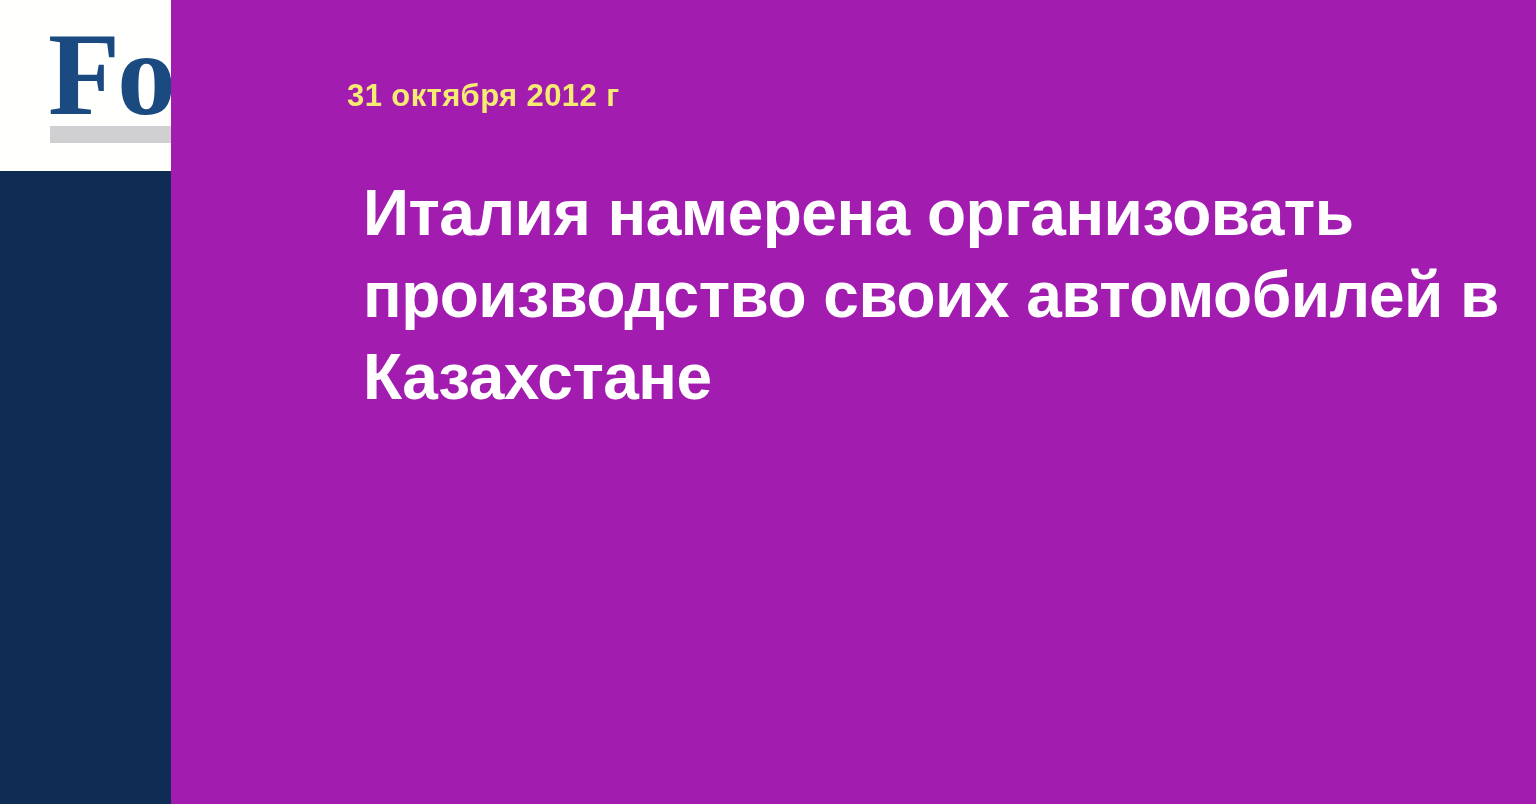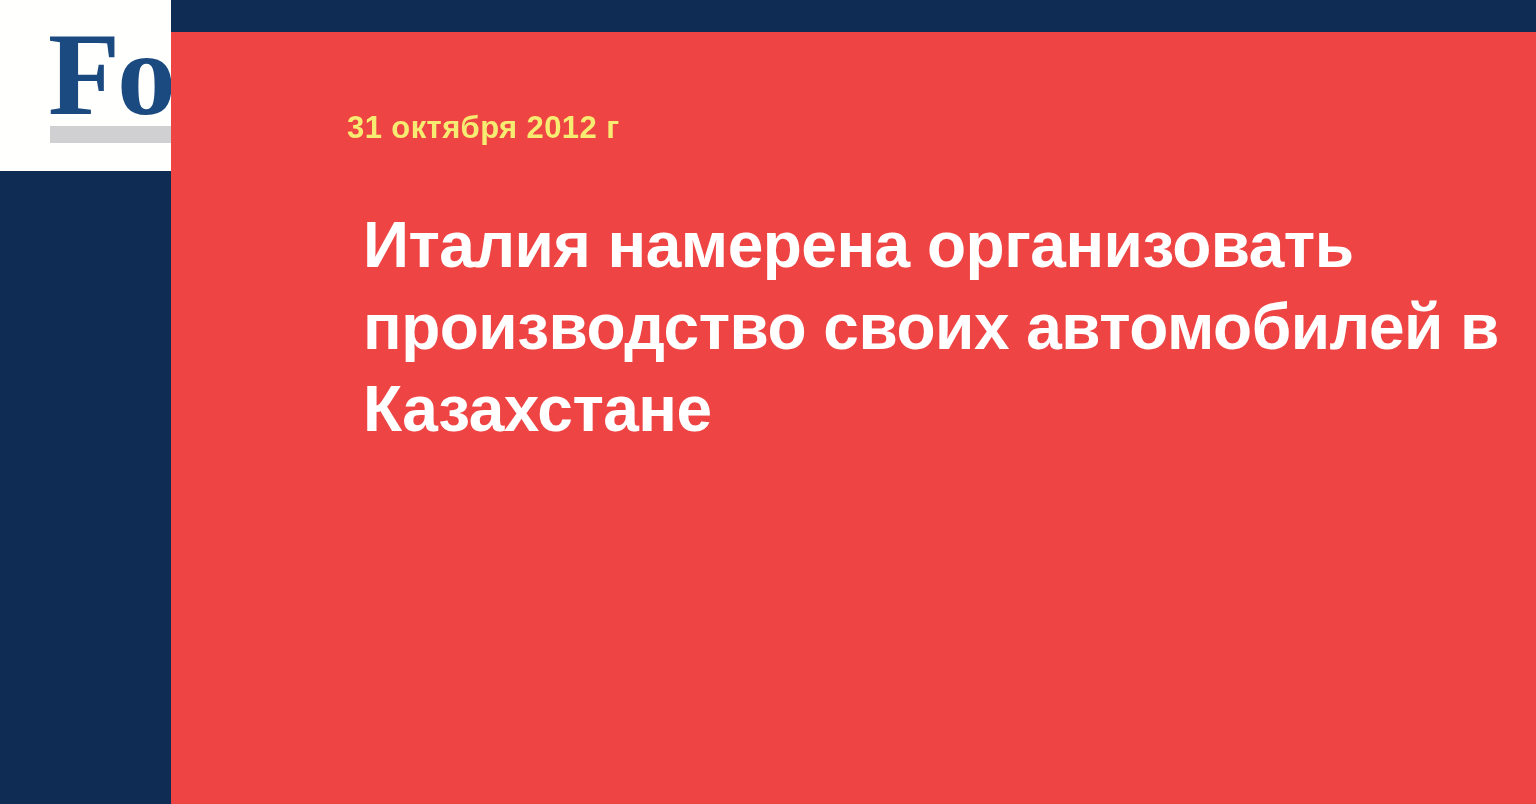--- a/index.html
+++ b/index.html
@@ -73,22 +73,21 @@
     line-height: 26px;
     letter-spacing: 1px;
     color: #a16207;
   }
 
   
   .hero {
     position: relative;
     flex: 1 1 auto;
     width: 100%;
-    background: #ef4444;
-    margin-top: 32px;
+    background: #a21caf;
   }
   .hero-inner {
     position: absolute;
     left: 176px;
     top: 0;
     right: 60px;
   }
   .article-date {
     position: absolute;
     top: 78px;

